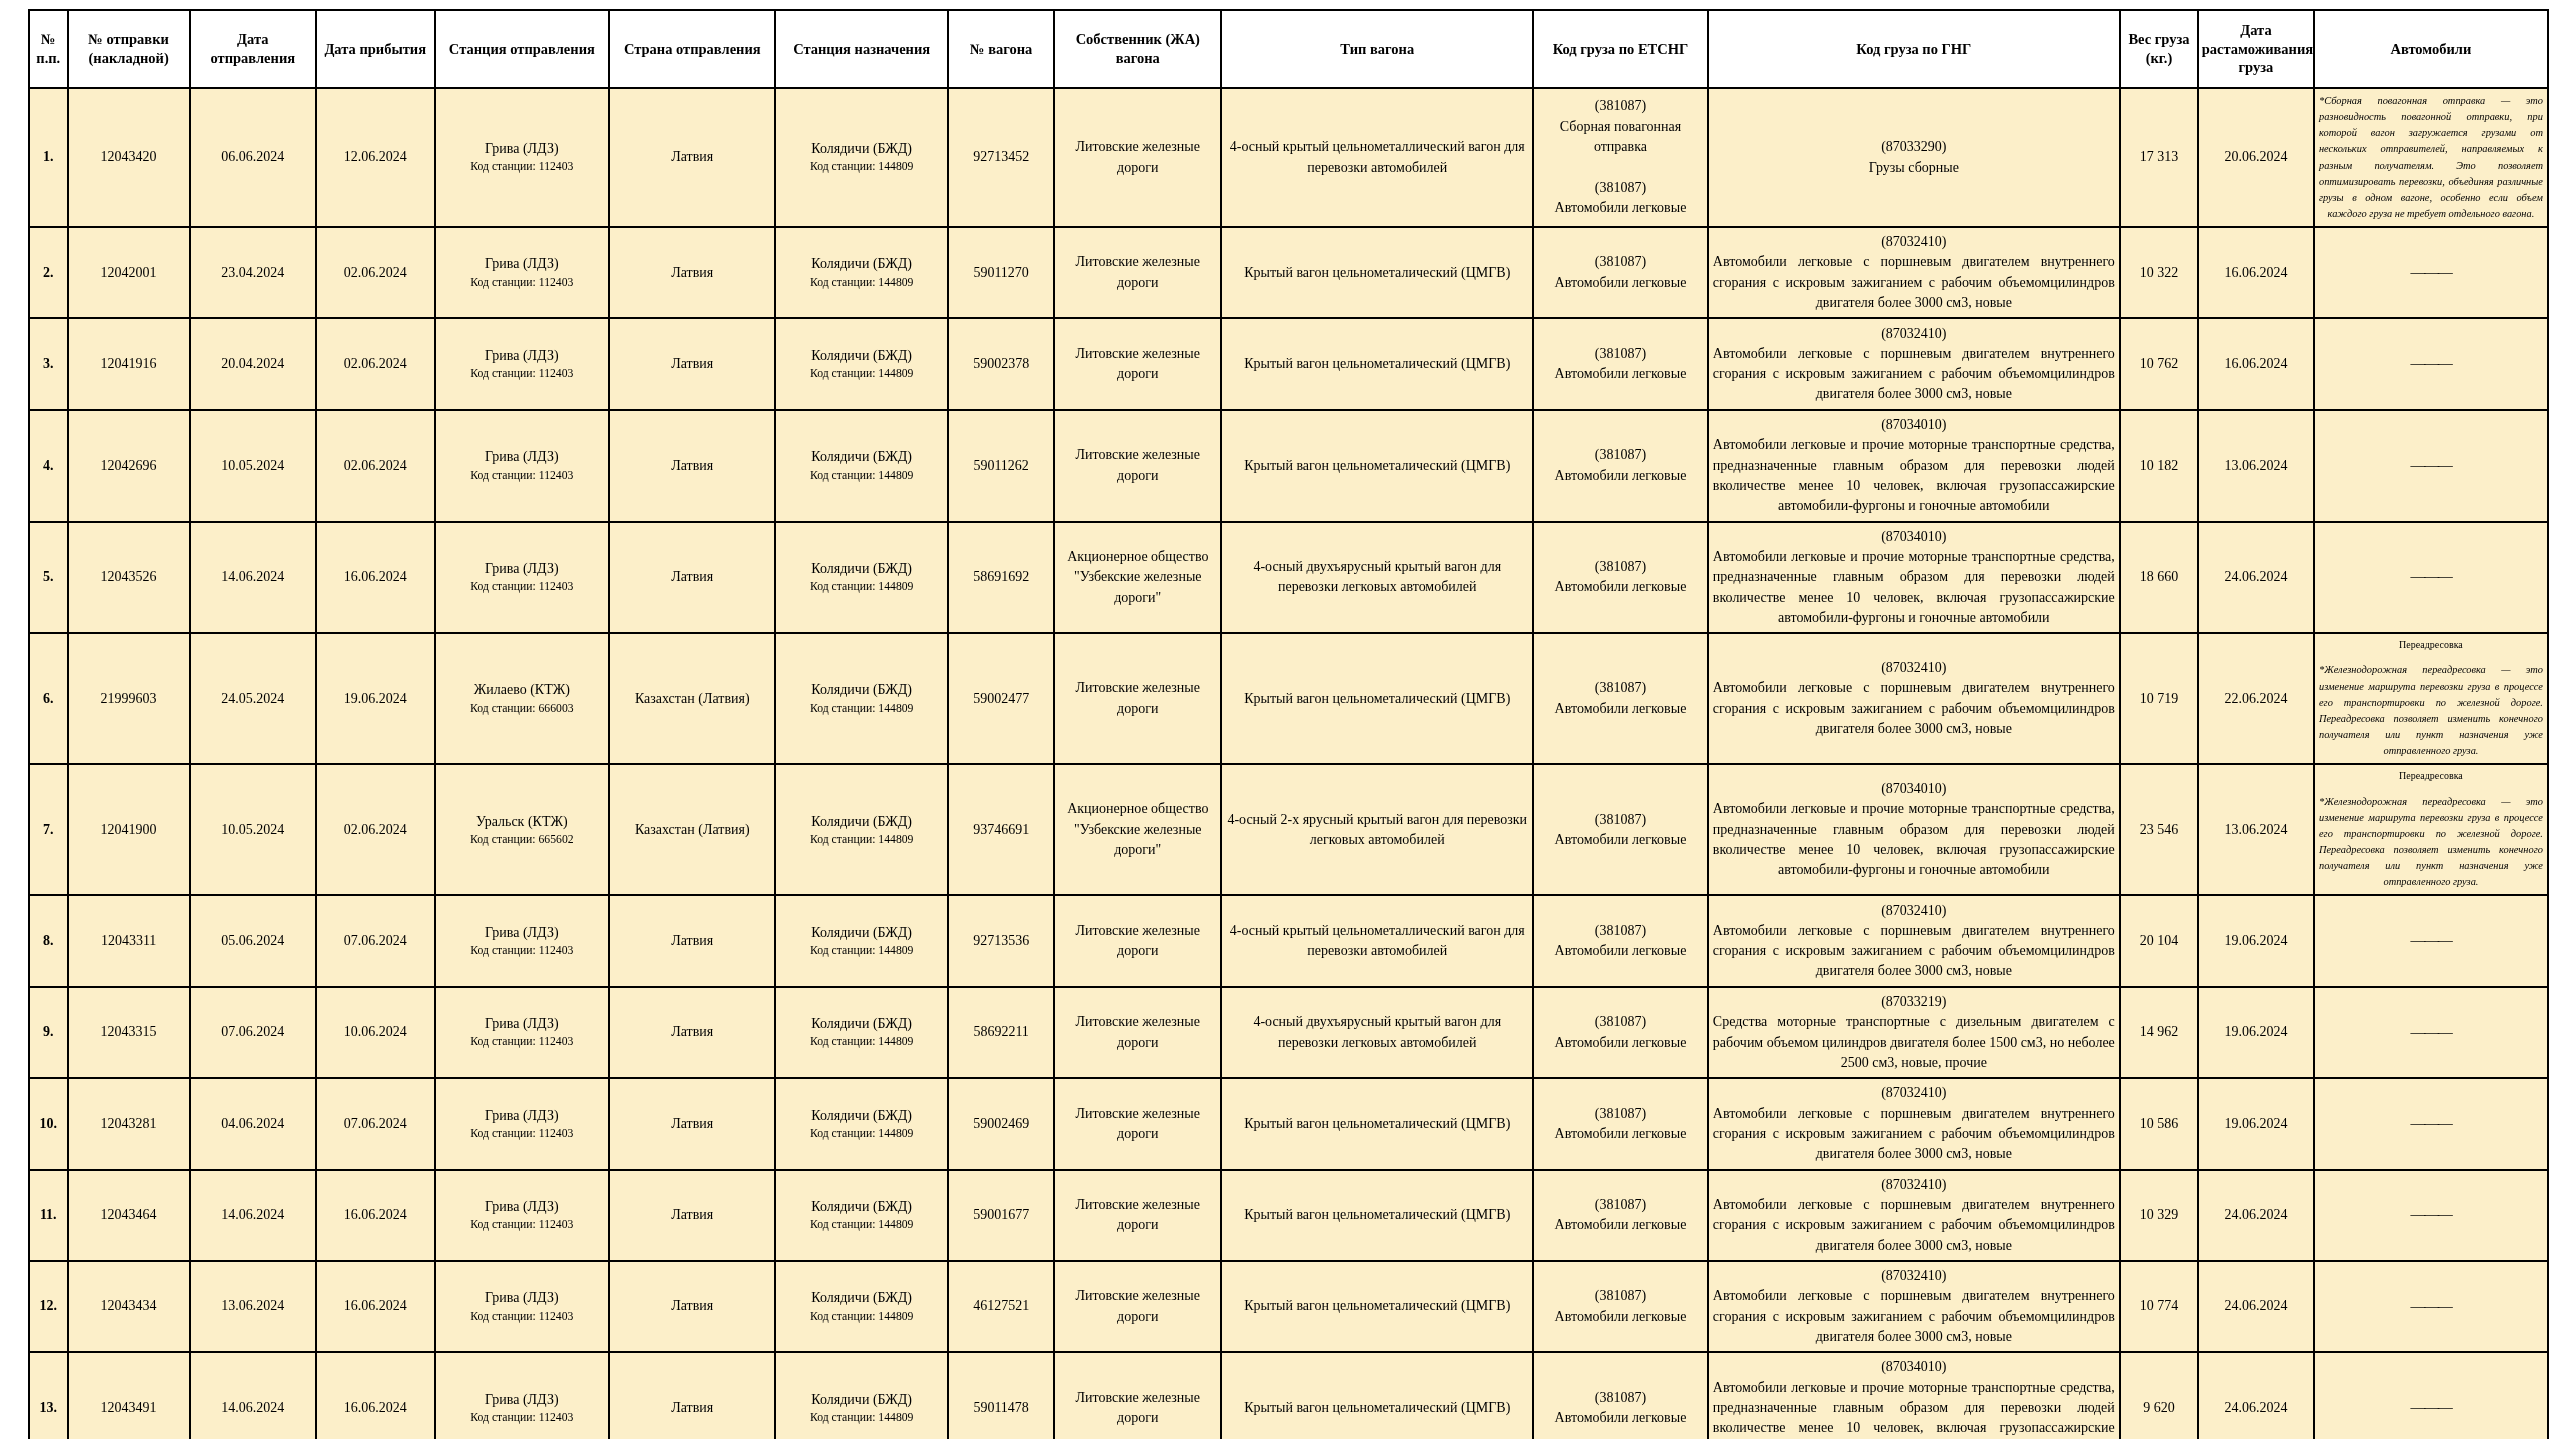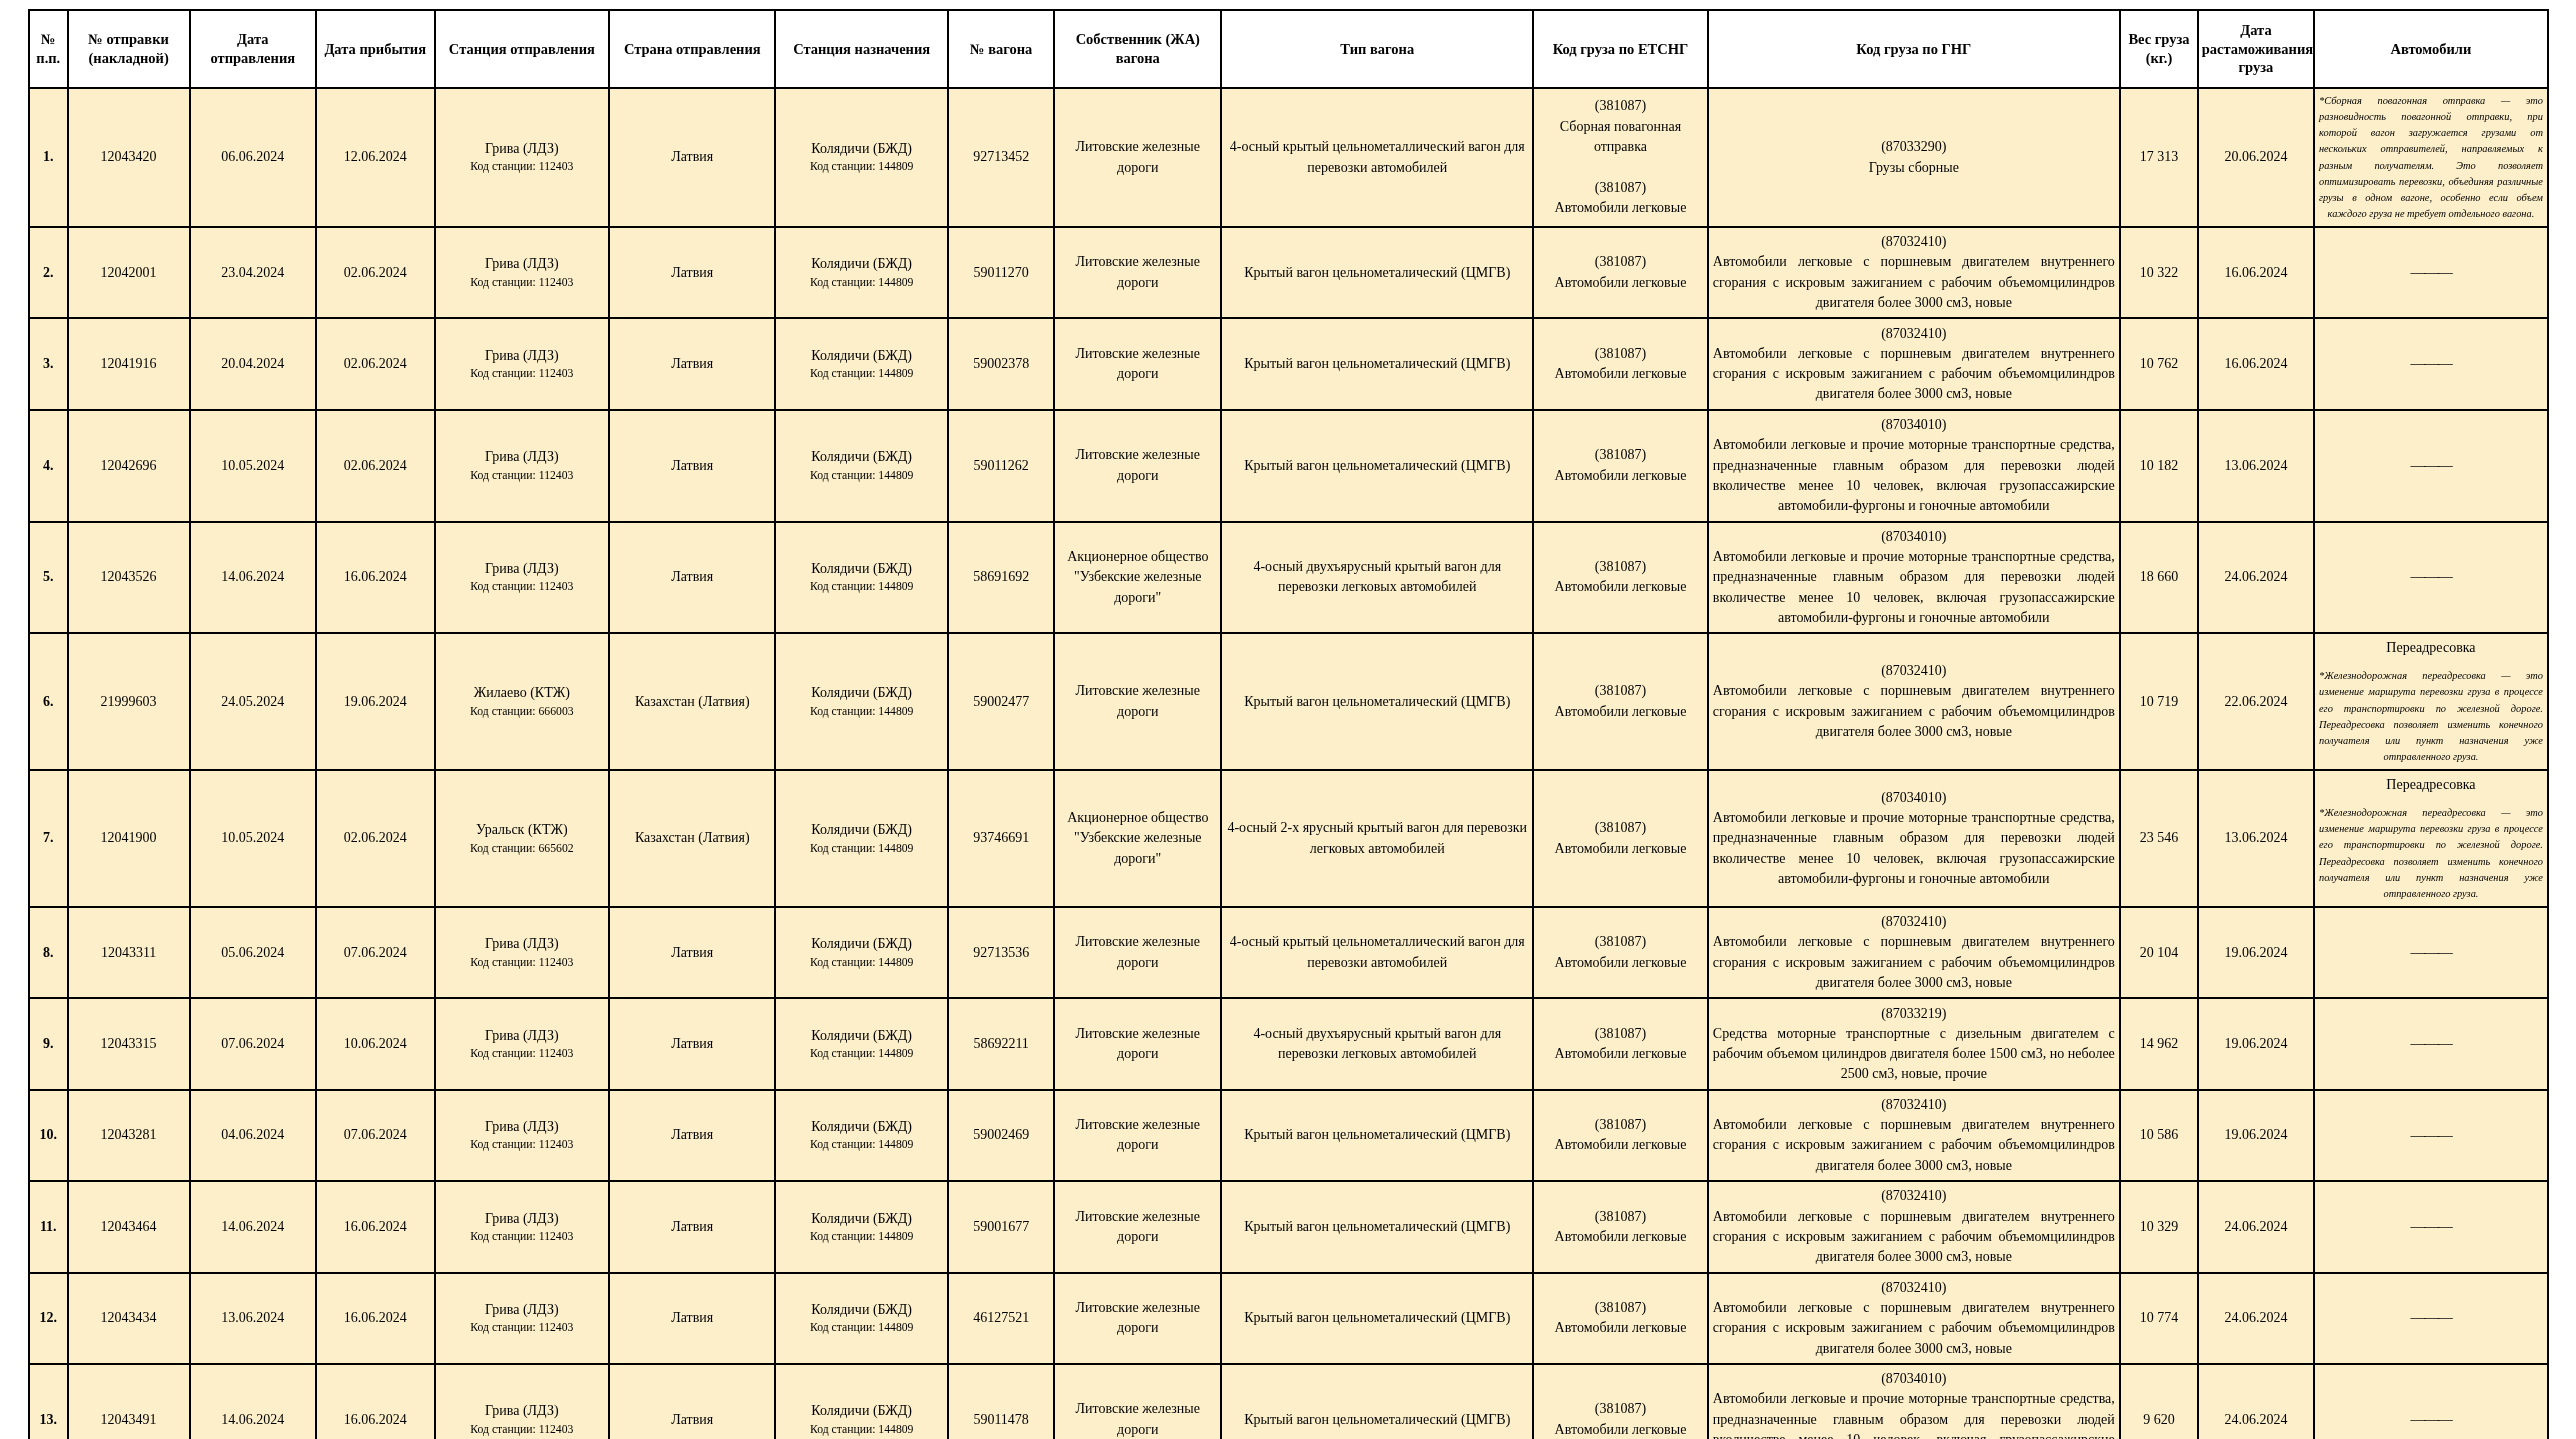--- a/index.html
+++ b/index.html
@@ -52,21 +52,21 @@
     text-align-last:center;
   }
   .note-text{
     font-size:10.4px;
     line-height:1.55;
     text-align:justify;
     text-align-last:center;
     font-style:italic;
   }
   .note-title{
-    font-size:14px;
+    font-size:10px;
     margin-bottom:9.7px;
   }
   .note-title + .note-text{margin-top:6px;}
   .dash{
     font-size:15px;
     letter-spacing:-1.4px;
     white-space:nowrap;
   }
 </style>
 </head>

